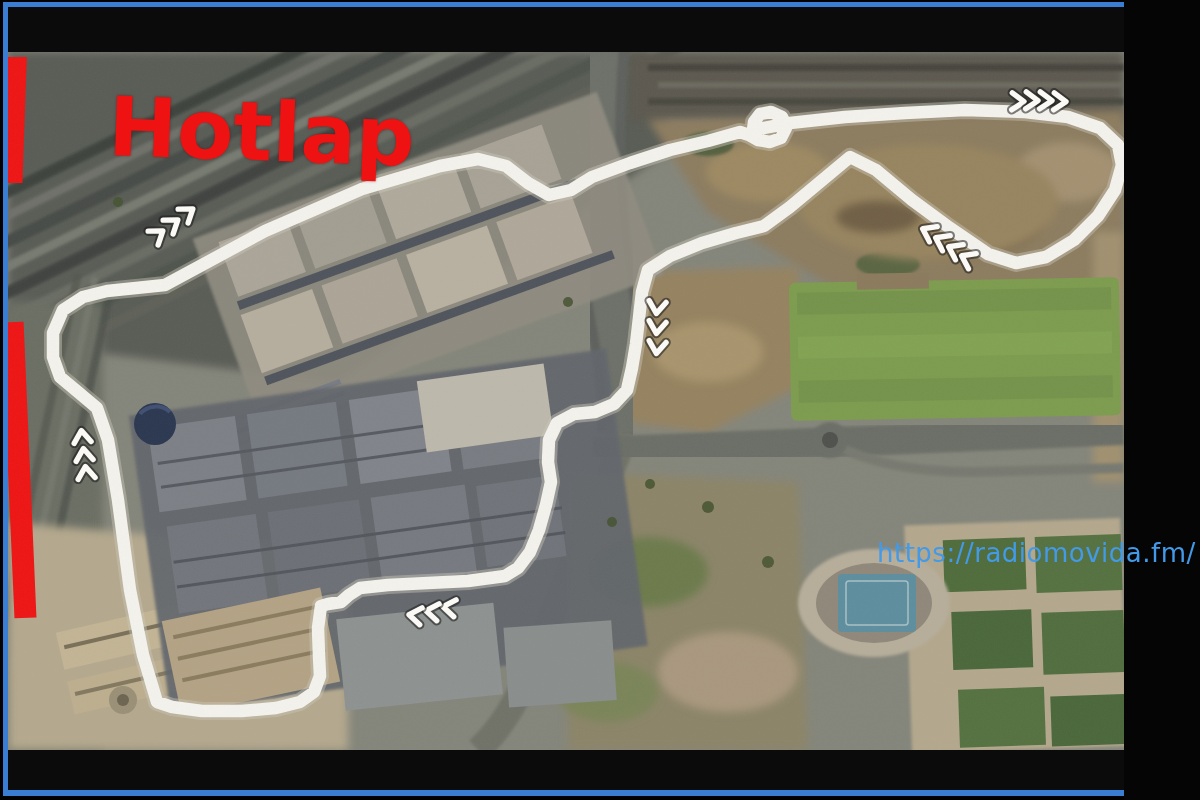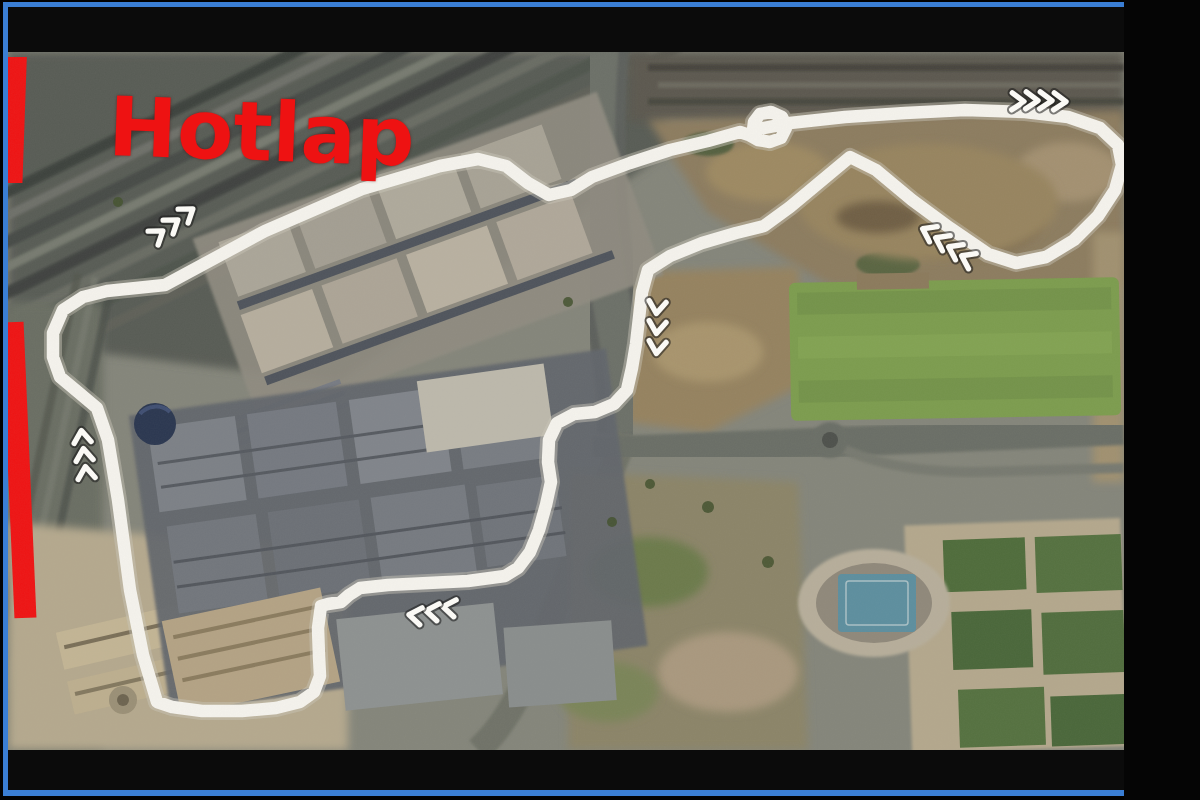--- a/index.html
+++ b/index.html
@@ -236,13 +236,14 @@
   </div>
 
   <div class="letterbox-top"></div>
   <div class="letterbox-bottom"></div>
   <div class="right-black"></div>
   <div class="frame-top"></div>
   <div class="frame-left"></div>
   <div class="frame-bottom"></div>
 
   <div class="hotlap">Hotlap</div>
+  <div class="watermark">https://radiomovida.fm/</div>
 </div>
 
 </body></html>

